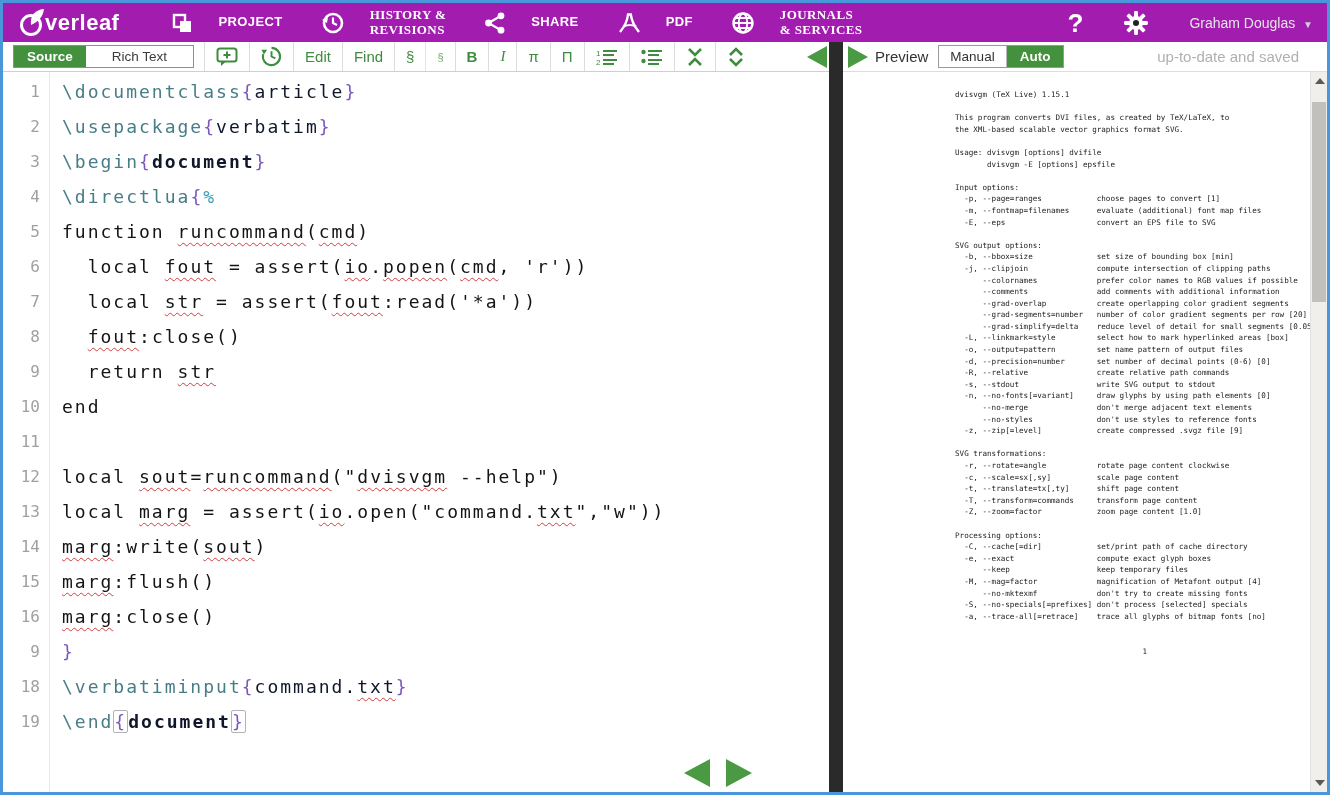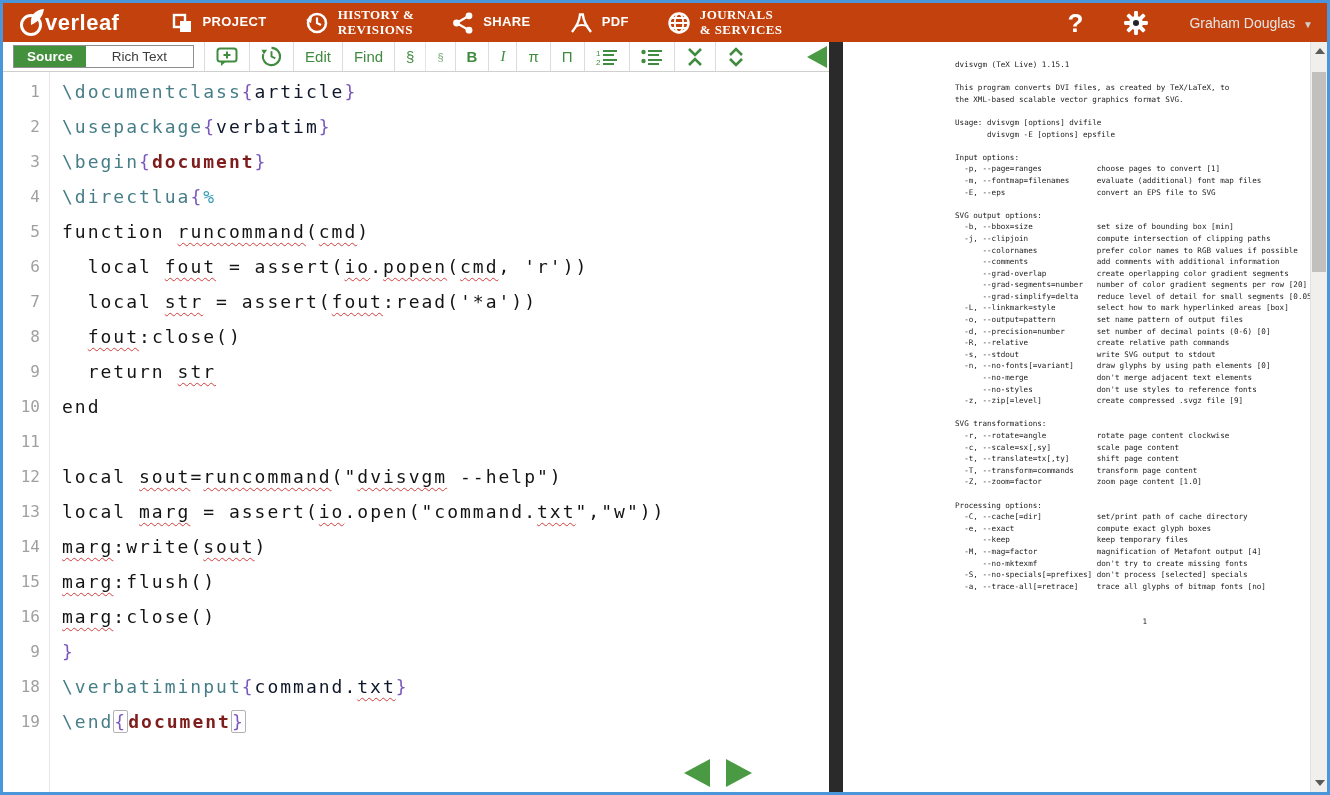--- a/index.html
+++ b/index.html
@@ -4,27 +4,27 @@
 <style>
   * { margin:0; padding:0; box-sizing:border-box; }
   html,body { width:1330px; height:795px; overflow:hidden; }
   body {
     border:3px solid #4996db;
     font-family:"Liberation Sans", sans-serif;
     background:#fff;
   }
   
   .header {
-    height:39px; background:#c2410c; color:#fff;
+    height:39px; background:#a21caf; color:#fff;
     display:flex; align-items:center; padding:0 14px;
   }
   .logo { display:flex; align-items:center; margin-right:52px; cursor:pointer; }
   .logo-suffix { font-size:22px; font-weight:bold; color:#fff; letter-spacing:0.5px; margin-left:-2px; }
   .menu { display:flex; align-items:center; gap:38px; }
-  .menu-item { display:flex; align-items:center; gap:9px; cursor:pointer; }
+  .menu-item { display:flex; align-items:center; gap:25px; cursor:pointer; }
   .menu-label { font-weight:bold; font-size:13px; letter-spacing:0.4px; line-height:1.1; }
   .menu-label.two { font-size:13px;font-family:Liberation Serif, serif; }
   .menu-label div:empty { display:none; }
   .header-right { margin-left:auto; display:flex; align-items:center; gap:40px; }
   .help-btn { font-size:26px; font-weight:bold; cursor:pointer; line-height:1; }
   .gear-btn { cursor:pointer; display:flex; align-items:center; }
   .user-menu { font-size:14px; color:#e6e6e6; cursor:pointer; white-space:nowrap; }
   .caret { font-size:10px; margin-left:4px; color:#cfcfcf; }
 
   
@@ -65,21 +65,21 @@
   }
   .code {
     padding:2px 0 0 12px; flex:1; white-space:pre; overflow:hidden;
     font-family:"DejaVu Sans Mono", monospace; font-size:18px;
     line-height:35px; letter-spacing:2px; color:#141414;
   }
   .code .line { height:35px; }
   .code .cmd { color:#467d87; }
   .code .brace { color:#7b58be; }
   .code .arg { color:#0f172a; }
-  .code .env { color:#7f1d1d; font-weight:bold; }
+  .code .env { color:#0f172a; font-weight:bold; }
   .code .comment { color:#3a9cba; font-style:italic; }
   .code .sp {
     text-decoration-line:underline; text-decoration-style:wavy;
     text-decoration-color:#d43c3c; text-decoration-thickness:1px;
     text-underline-offset:4px;
   }
   .code .bm { border:1px solid #b2b2b2; border-radius:2px; }
 
   
   .preview-toolbar {
@@ -315,20 +315,29 @@
           <div>18</div>
           <div>19</div>
         </div>
       <div class="code"><div class="line"><span class="cmd">\documentclass</span><span class="brace">{</span><span class="arg">article</span><span class="brace">}</span></div><div class="line"><span class="cmd">\usepackage</span><span class="brace">{</span><span class="arg">verbatim</span><span class="brace">}</span></div><div class="line"><span class="cmd">\begin</span><span class="brace">{</span><span class="env">document</span><span class="brace">}</span></div><div class="line"><span class="cmd">\directlua</span><span class="brace">{</span><span class="comment">%</span></div><div class="line"><span class="plain">function </span><span class="plain sp">runcommand</span><span class="plain">(</span><span class="plain sp">cmd</span><span class="plain">)</span></div><div class="line"><span class="plain">  local </span><span class="plain sp">fout</span><span class="plain"> = assert(</span><span class="plain sp">io</span><span class="plain">.</span><span class="plain sp">popen</span><span class="plain">(</span><span class="plain sp">cmd</span><span class="plain">, 'r'))</span></div><div class="line"><span class="plain">  local </span><span class="plain sp">str</span><span class="plain"> = assert(</span><span class="plain sp">fout</span><span class="plain">:read('*a'))</span></div><div class="line"><span class="plain">  </span><span class="plain sp">fout</span><span class="plain">:close()</span></div><div class="line"><span class="plain">  return </span><span class="plain sp">str</span></div><div class="line"><span class="plain">end</span></div><div class="line">&nbsp;</div><div class="line"><span class="plain">local </span><span class="plain sp">sout</span><span class="plain">=</span><span class="plain sp">runcommand</span><span class="plain">("</span><span class="plain sp">dvisvgm</span><span class="plain"> --help")</span></div><div class="line"><span class="plain">local </span><span class="plain sp">marg</span><span class="plain"> = assert(</span><span class="plain sp">io</span><span class="plain">.open("command.</span><span class="plain sp">txt</span><span class="plain">","w"))</span></div><div class="line"><span class="plain sp">marg</span><span class="plain">:write(</span><span class="plain sp">sout</span><span class="plain">)</span></div><div class="line"><span class="plain sp">marg</span><span class="plain">:flush()</span></div><div class="line"><span class="plain sp">marg</span><span class="plain">:close()</span></div><div class="line"><span class="brace">}</span></div><div class="line"><span class="cmd">\verbatiminput</span><span class="brace">{</span><span class="arg">command.</span><span class="arg sp">txt</span><span class="brace">}</span></div><div class="line"><span class="cmd">\end</span><span class="brace bm">{</span><span class="env">document</span><span class="brace bm">}</span></div></div>
     </div>
   </div>
 
   <div class="divider"></div>
 
   <div class="preview-pane">
+    <div class="preview-toolbar">
+      <div class="tri-expand-right"></div>
+      <span class="preview-label">Preview</span>
+      <div class="seg-compile">
+        <div class="btn-manual">Manual</div>
+        <div class="btn-auto">Auto</div>
+      </div>
+      <span class="save-status">up-to-date and saved</span>
+    </div>
     <div class="preview-body">
       <pre class="pdf-text">dvisvgm (TeX Live) 1.15.1
 
 This program converts DVI files, as created by TeX/LaTeX, to
 the XML-based scalable vector graphics format SVG.
 
 Usage: dvisvgm [options] dvifile
        dvisvgm -E [options] epsfile
 
 Input options:

